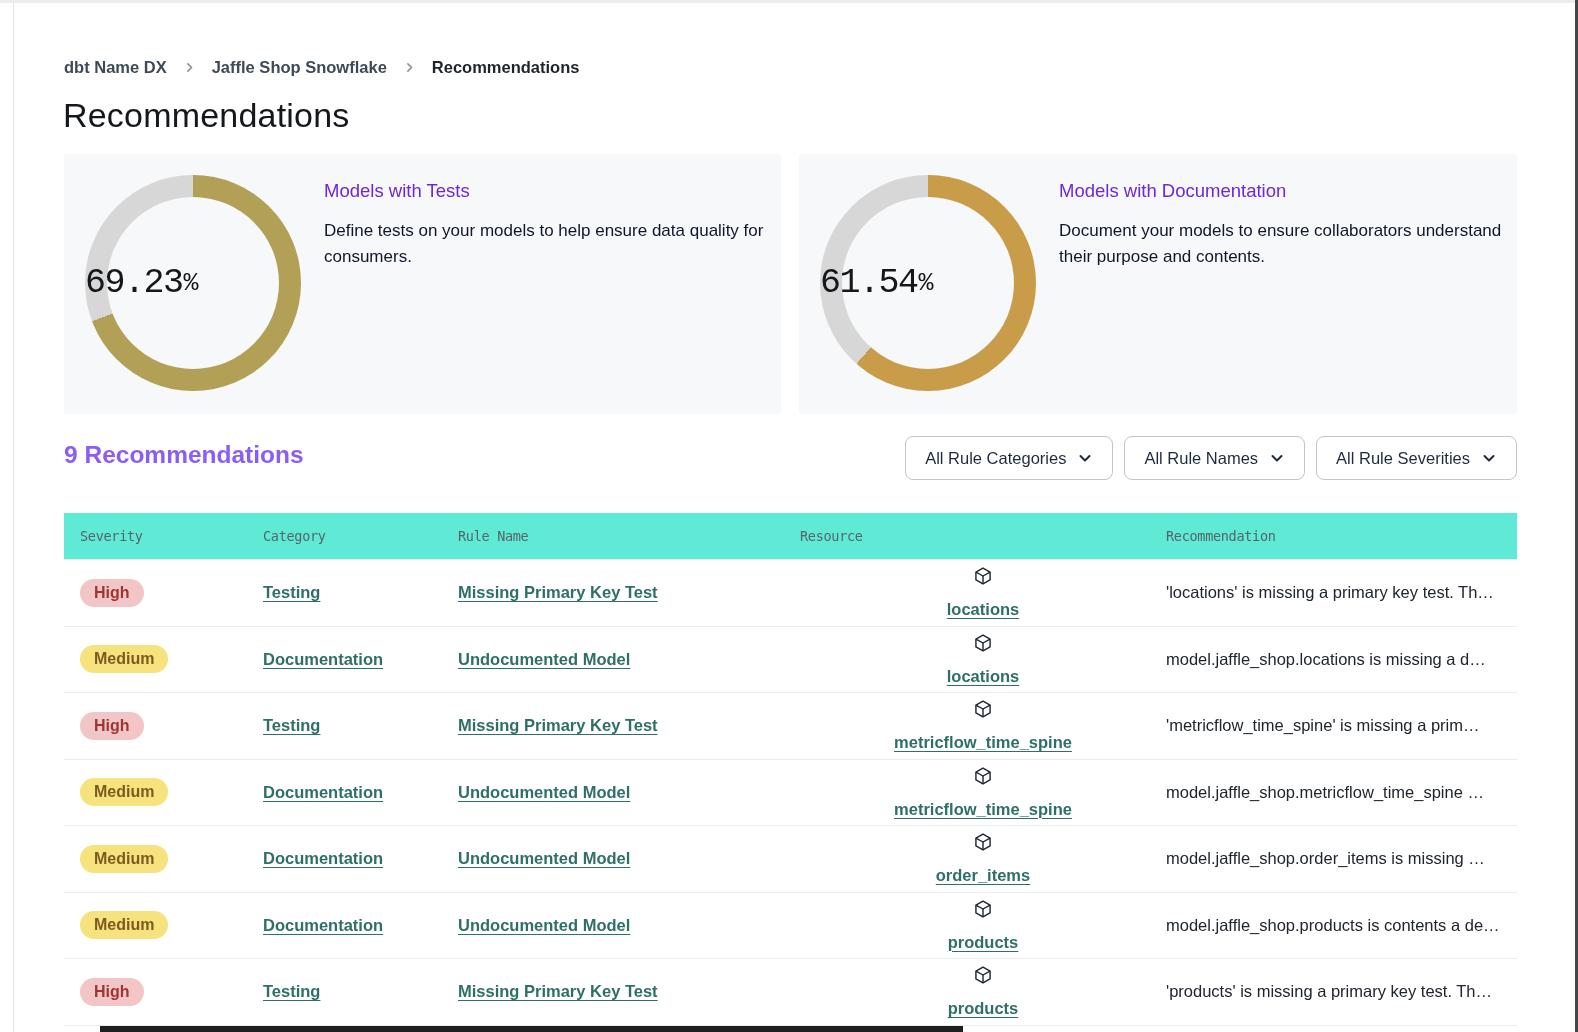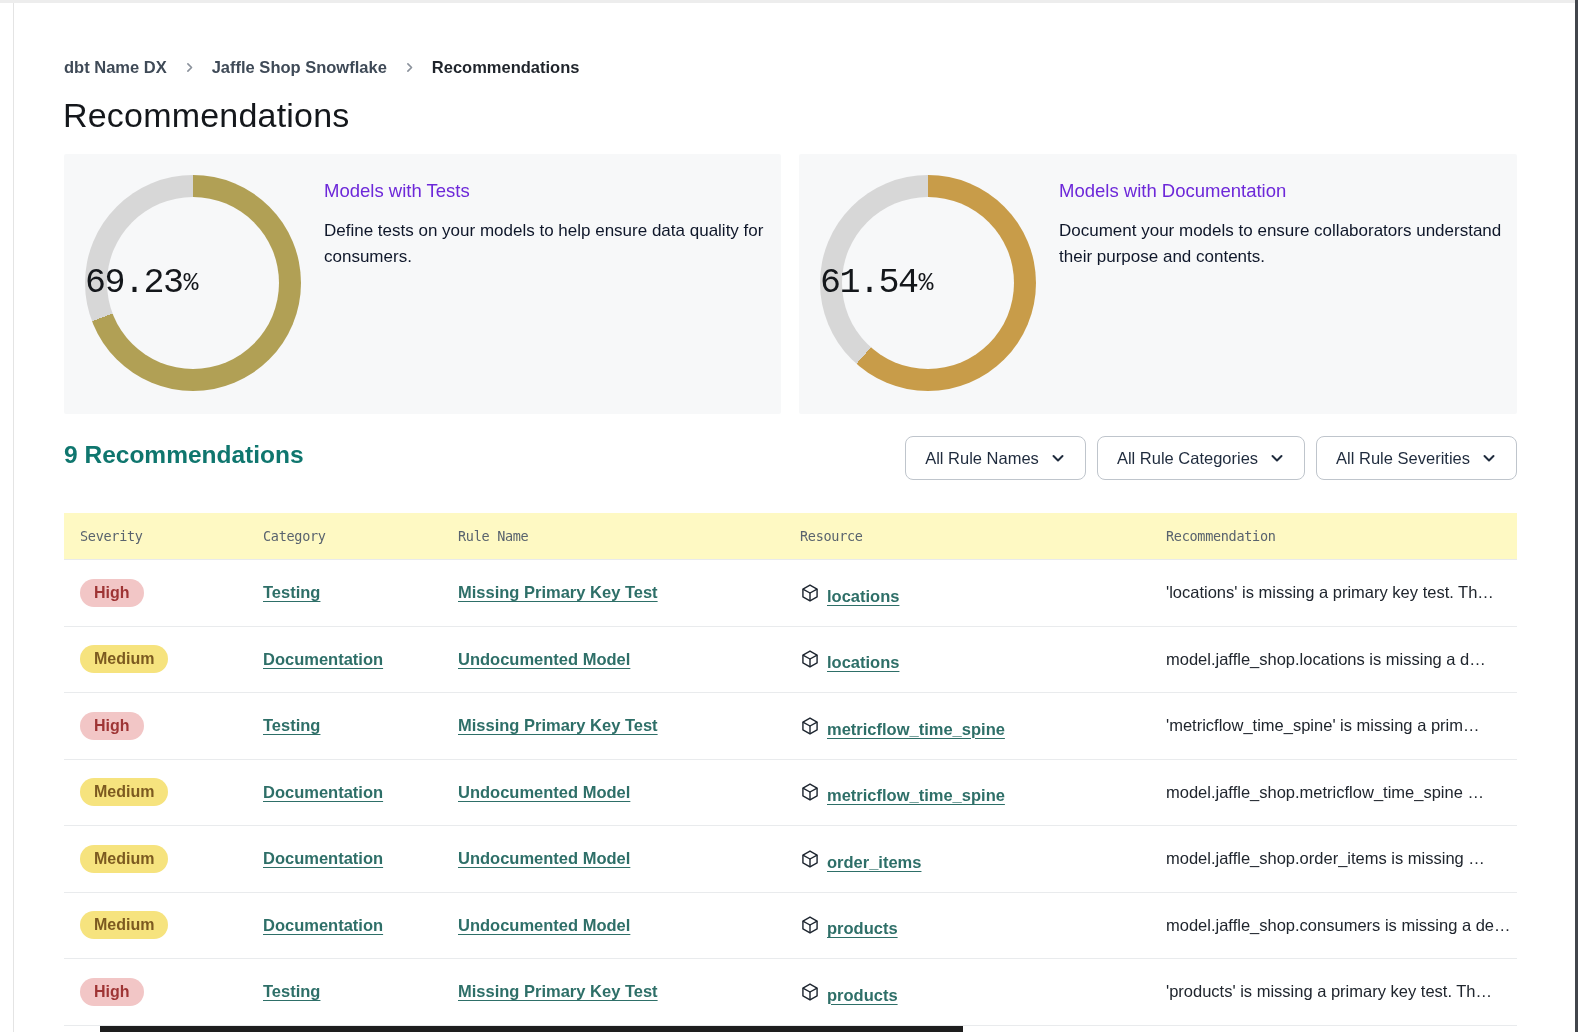--- a/index.html
+++ b/index.html
@@ -30,38 +30,38 @@
   .donut::after { content:""; position:absolute; inset:22px; border-radius:50%; background:#f7f8f9; }
   .donut .pct { position:absolute; inset:0; display:flex; align-items:center; justify-content:flex-start;
     z-index:1; font-family:Liberation Mono, monospace; color:#14171b; }
   .donut .pct .val  { font-size:35px; letter-spacing:-1.5px; }
   .donut .pct .unit { font-size:25px; margin-left:1px; }
   .card-title { position:absolute; left:260px; top:26px; font-size:18.5px; font-weight:400; color:#6d28d9; }
   .card-desc  { position:absolute; left:260px; top:64px; width:452px; font-size:17px;
     line-height:1.53; color:#0f172a; }
 
   
-  .list-heading { position:absolute; left:64px; top:441px; font-size:24.5px; font-weight:700; color:#0f766e; }
+  .list-heading { position:absolute; left:64px; top:441px; font-size:24.5px; font-weight:700; color:#8b5cf6; }
   .filters { position:absolute; right:61px; top:436px; display:flex; gap:11px; }
   .filter-btn { display:flex; align-items:center; gap:11px; height:44px; padding:0 19px;
     background:#ffffff; border:1px solid #bfc5cc; border-radius:8px; cursor:pointer;
     font-family:"Liberation Sans", sans-serif; font-size:16.5px; font-weight:500; color:#1f2b3d; }
   .filter-btn svg { display:block; }
 
   
   .table { position:absolute; left:64px; top:513px; width:1453px; }
   .tgrid { display:grid; grid-template-columns:183px 195px 342px 366px 1fr; align-items:center;
     padding-left:16px; }
-  .thead { height:47px; background:#fef9c3; border-bottom:1px solid #e8eaec;
+  .thead { height:47px; background:#5eead4; border-bottom:1px solid #e8eaec;
     font-family:"DejaVu Sans Mono", monospace; font-size:13.5px; color:#59636e; letter-spacing:-0.3px; }
   .trow { height:66.5px; border-bottom:1px solid #e9ebed; font-size:16.5px; }
   .badge { display:inline-block; padding:5px 14px; border-radius:17px; font-size:16px; font-weight:700; }
   a.lnk { color:#2e6f68; font-weight:600; text-decoration:underline; text-underline-offset:3px;
     text-decoration-thickness:1px; cursor:pointer;margin-top:7px; }
-  .res-cell { display:flex; align-items:center; gap:7px; }
+  .res-cell { display:flex; align-items:center; gap:7px;flex-direction:column; }
   .cube { display:flex; align-items:center; color:#1e2630; }
   .rec-cell { color:#20262e; white-space:nowrap; overflow:hidden; }
 
   .bottom-bar { position:absolute; left:100px; bottom:0; width:863px; height:6px; background:#1e1e1e; }
 </style>
 </head>
 <body>
 
 <div class="page">
   <div class="edge-top"></div>
@@ -105,29 +105,29 @@
       </div>
     </div>
     <h2 class="card-title">Models with Documentation</h2>
     <p class="card-desc">Document your models to ensure collaborators understand their purpose and contents.</p>
   </section>
 
   <h2 class="list-heading">9 Recommendations</h2>
 
   <div class="filters">
     <button class="filter-btn">
-      <span>All Rule Names</span>
+      <span>All Rule Categories</span>
       <span>
           <svg width="16" height="16" viewBox="0 0 16 16" fill="none" stroke="#1f2b3d" stroke-width="2" stroke-linecap="round" stroke-linejoin="round">
             <path d="M3.5 6 L8 10.5 L12.5 6"></path>
           </svg>
         </span>
     </button>
     <button class="filter-btn">
-      <span>All Rule Categories</span>
+      <span>All Rule Names</span>
       <span>
           <svg width="16" height="16" viewBox="0 0 16 16" fill="none" stroke="#1f2b3d" stroke-width="2" stroke-linecap="round" stroke-linejoin="round">
             <path d="M3.5 6 L8 10.5 L12.5 6"></path>
           </svg>
         </span>
     </button>
     <button class="filter-btn">
       <span>All Rule Severities</span>
       <span>
           <svg width="16" height="16" viewBox="0 0 16 16" fill="none" stroke="#1f2b3d" stroke-width="2" stroke-linecap="round" stroke-linejoin="round">
@@ -238,21 +238,21 @@
       <div class="res-cell">
           <span class="cube">
             <svg width="20" height="20" viewBox="0 0 24 24" fill="none" stroke="currentColor" stroke-width="1.7" stroke-linejoin="round">
               <path d="M12 2.5 L20.5 7.25 V16.75 L12 21.5 L3.5 16.75 V7.25 Z"></path>
               <path d="M3.5 7.25 L12 12 L20.5 7.25"></path>
               <path d="M12 12 V21.5"></path>
             </svg>
           </span>
           <a class="lnk">products</a>
         </div>
-      <div class="rec-cell">model.jaffle_shop.consumers is missing a de…</div>
+      <div class="rec-cell">model.jaffle_shop.products is contents a de…</div>
     </div>
 
     <div class="tgrid trow">
       <div><span class="badge" style="background: rgb(242, 198, 198); color: rgb(158, 52, 52);">High</span></div>
       <div><a class="lnk">Testing</a></div>
       <div><a class="lnk">Missing Primary Key Test</a></div>
       <div class="res-cell">
           <span class="cube">
             <svg width="20" height="20" viewBox="0 0 24 24" fill="none" stroke="currentColor" stroke-width="1.7" stroke-linejoin="round">
               <path d="M12 2.5 L20.5 7.25 V16.75 L12 21.5 L3.5 16.75 V7.25 Z"></path>

